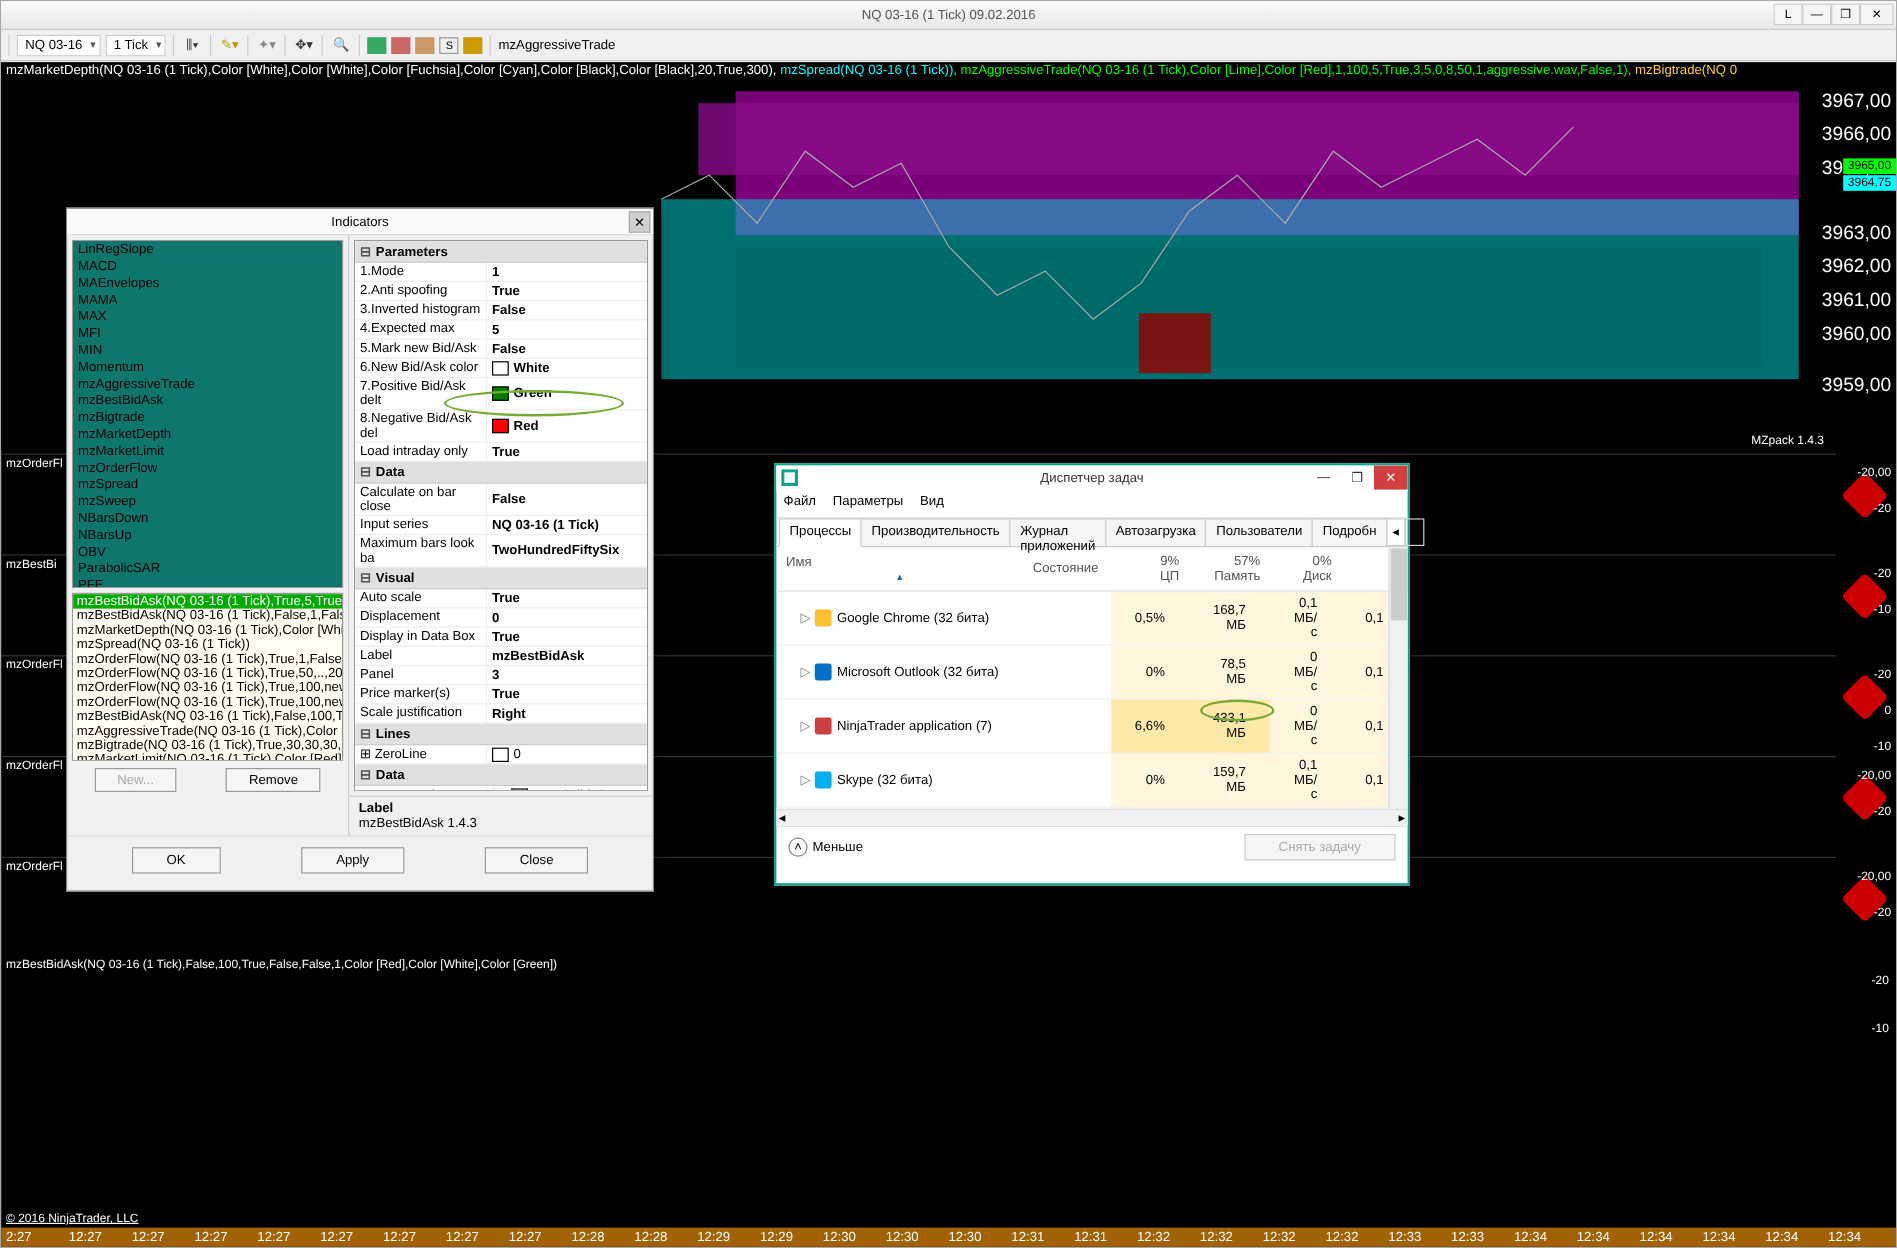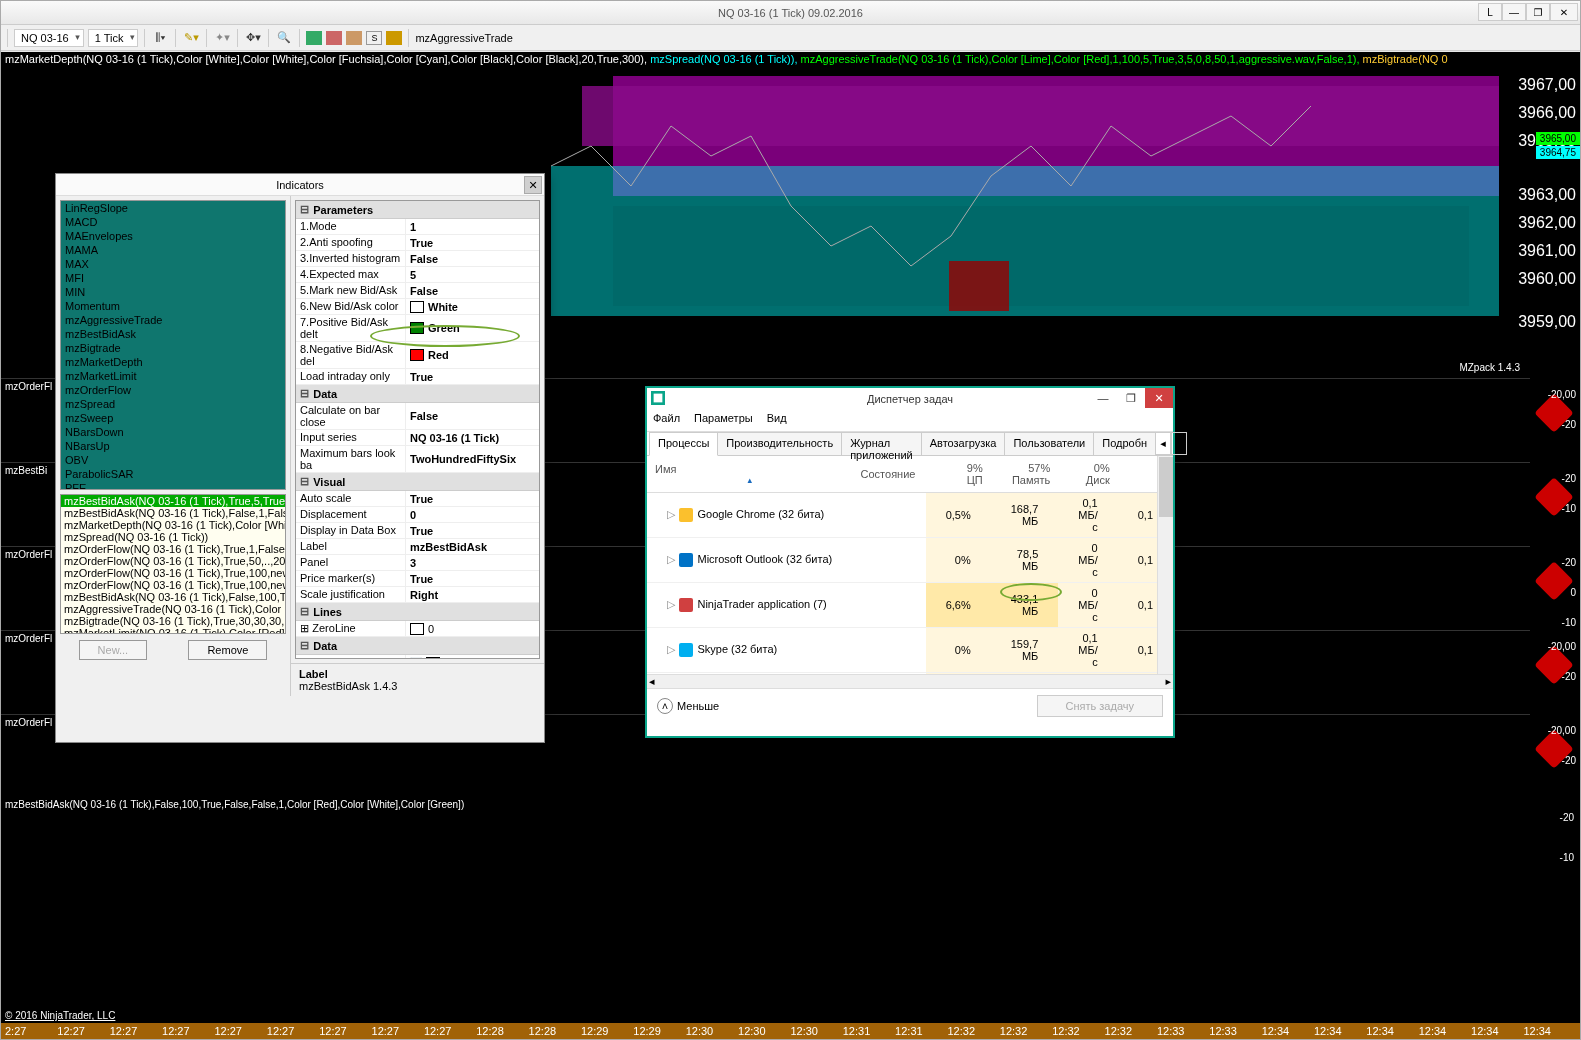--- a/index.html
+++ b/index.html
@@ -438,20 +438,25 @@
               <span class="color-swatch" style="background: rgb(255, 255, 255);"></span>
               <span>Bar; Solid; 2px</span>
             </div>
           </div>
         </div>
       <div class="prop-footer">
         <div style="font-weight:bold">Label</div>
         <div>mzBestBidAsk 1.4.3</div>
       </div>
     </div>
+  </div>
+  <div class="dialog-buttons">
+    <div class="dlg-btn">OK</div>
+    <div class="dlg-btn">Apply</div>
+    <div class="dlg-btn">Close</div>
   </div>
   <div class="oval-highlight" style="top:151px;left:314px;width:150px;height:22px"></div>
 </div>
 
 <div class="dialog dialog-taskmgr">
   <div class="tm-title">
     <svg class="tm-icon" viewBox="0 0 16 16">
         <rect width="16" height="16" fill="#0aa58a"></rect>
         <rect x="3" y="3" width="10" height="10" fill="#fff"></rect>
       </svg>

